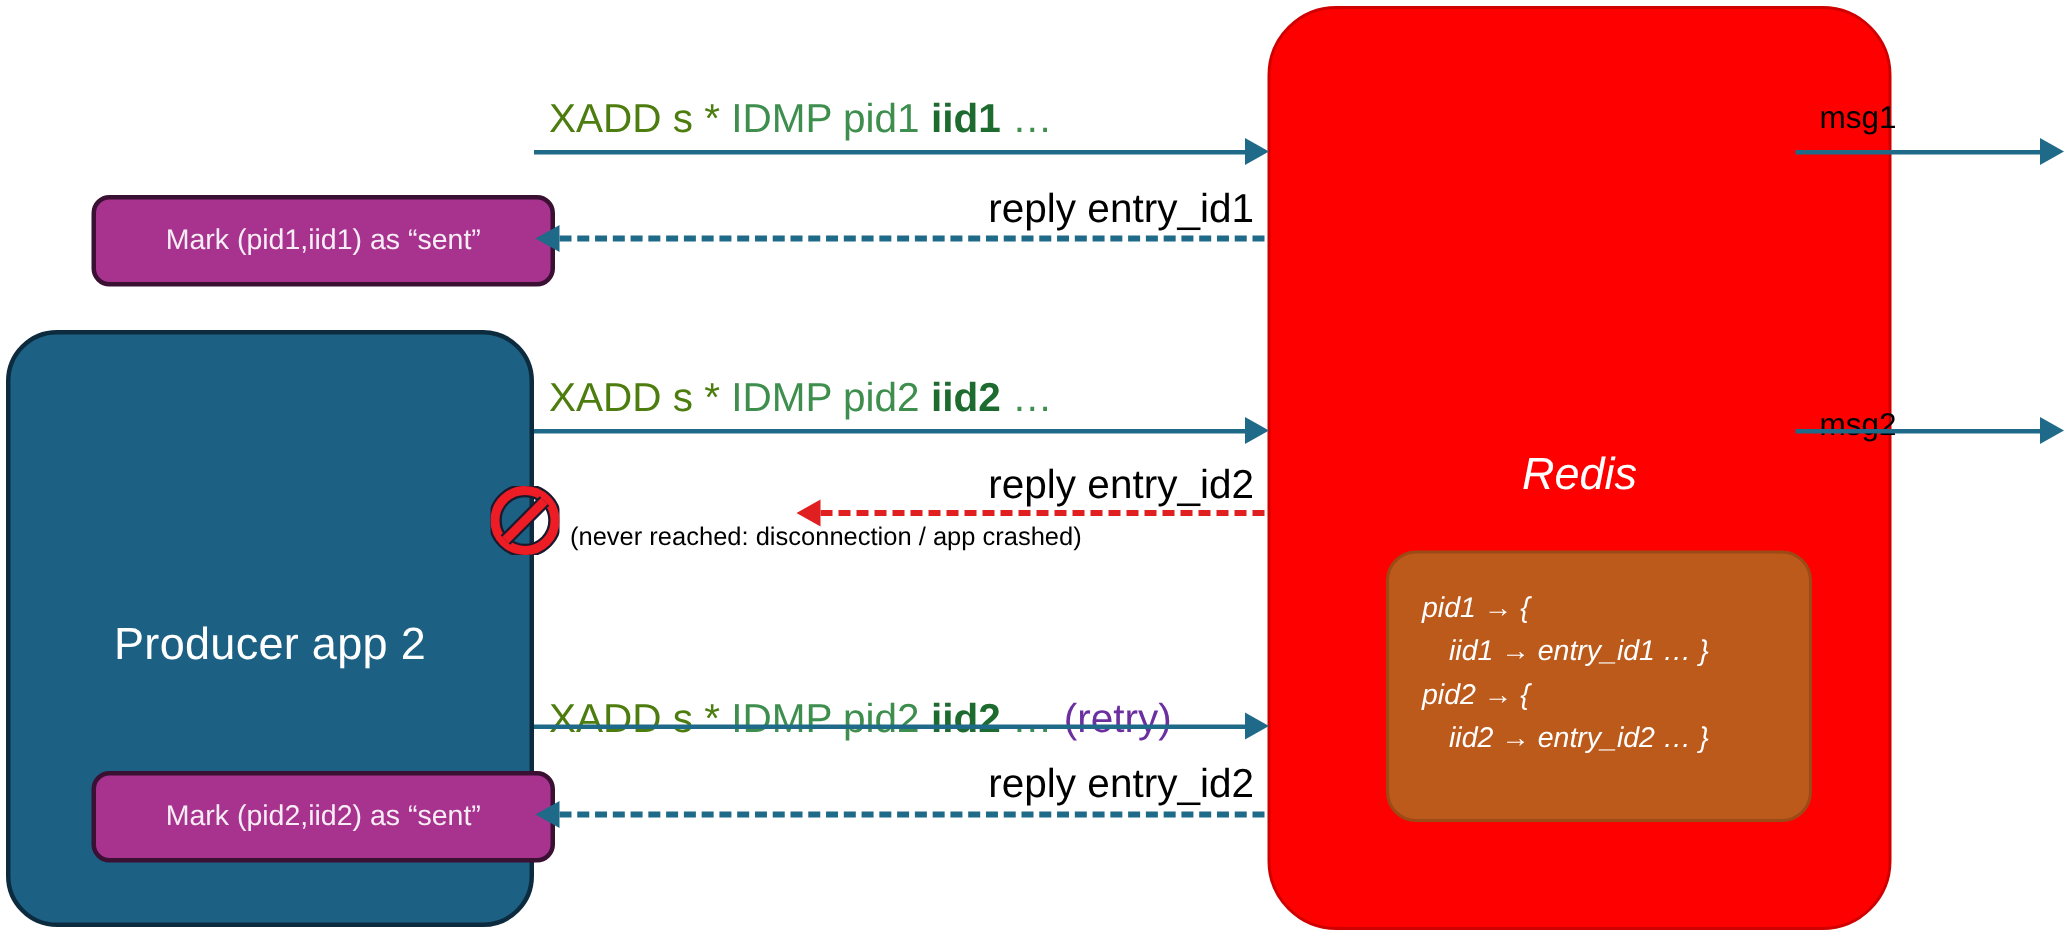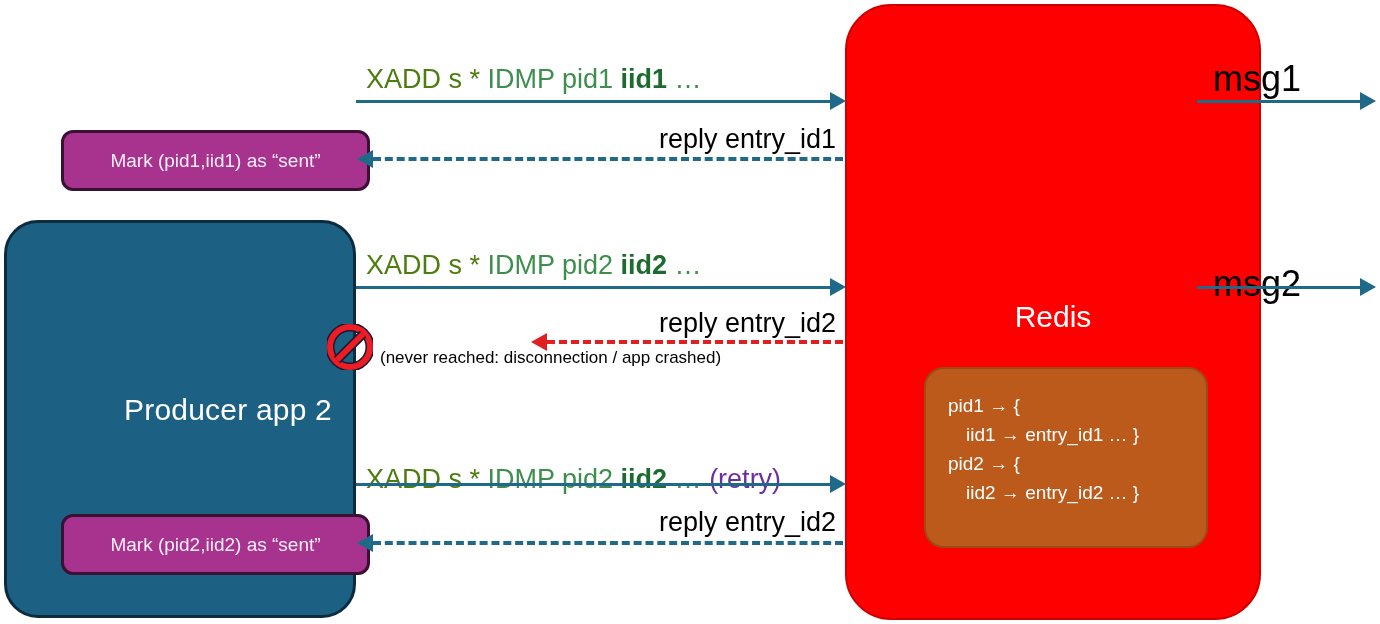--- a/index.html
+++ b/index.html
@@ -147,21 +147,21 @@
   }
   .note-label {
     position: absolute;
     font-size: 17px;
     line-height: 20px;
     color: #000000;
     white-space: nowrap;
   }
   .out-label {
     position: absolute;
-    font-size: 36px;
+    font-size: 21px;
     line-height: 30px;
     color: #000000;
     white-space: nowrap;
     text-align: right;
   }
 
   
   .no-entry {
     position: absolute;
     width: 46px;
@@ -171,27 +171,27 @@
 </head>
 <body>
 
 <div id="canvas">
 
   <div class="mark-box" style="left:37px; top:130px; width:309px; height:61px;">
     <span>Mark (pid1,iid1) as “sent”</span>
   </div>
 
   <div class="producer-box" style="left:4px; top:220px; width:352px; height:398px;">
-    <div class="producer-title" style="top:170px;padding-left:48px;">Producer app 2</div>
+    <div class="producer-title" style="top:190px;">Producer app 2</div>
   </div>
   <div class="mark-box" style="left:37px; top:514px; width:309px; height:61px;">
     <span>Mark (pid2,iid2) as “sent”</span>
   </div>
 
-  <div class="redis-box" style="left:845px; top:4px; width:416px; height:616px;">
+  <div class="redis-box" style="left:845px; top:4px; width:416px; height:616px;font-style:italic;">
     <div class="redis-title" style="top:294px;">Redis</div>
     <div class="redis-store" style="left:35px; top:361px; width:284px; height:181px;">
       <div>pid1 → {</div>
       <div class="ind">iid1 → entry_id1 … }</div>
       <div>pid2 → {</div>
       <div class="ind">iid2 → entry_id2 … }</div>
     </div>
   </div>
 
   <div class="msg-label" style="left:366px; top:64px;">

